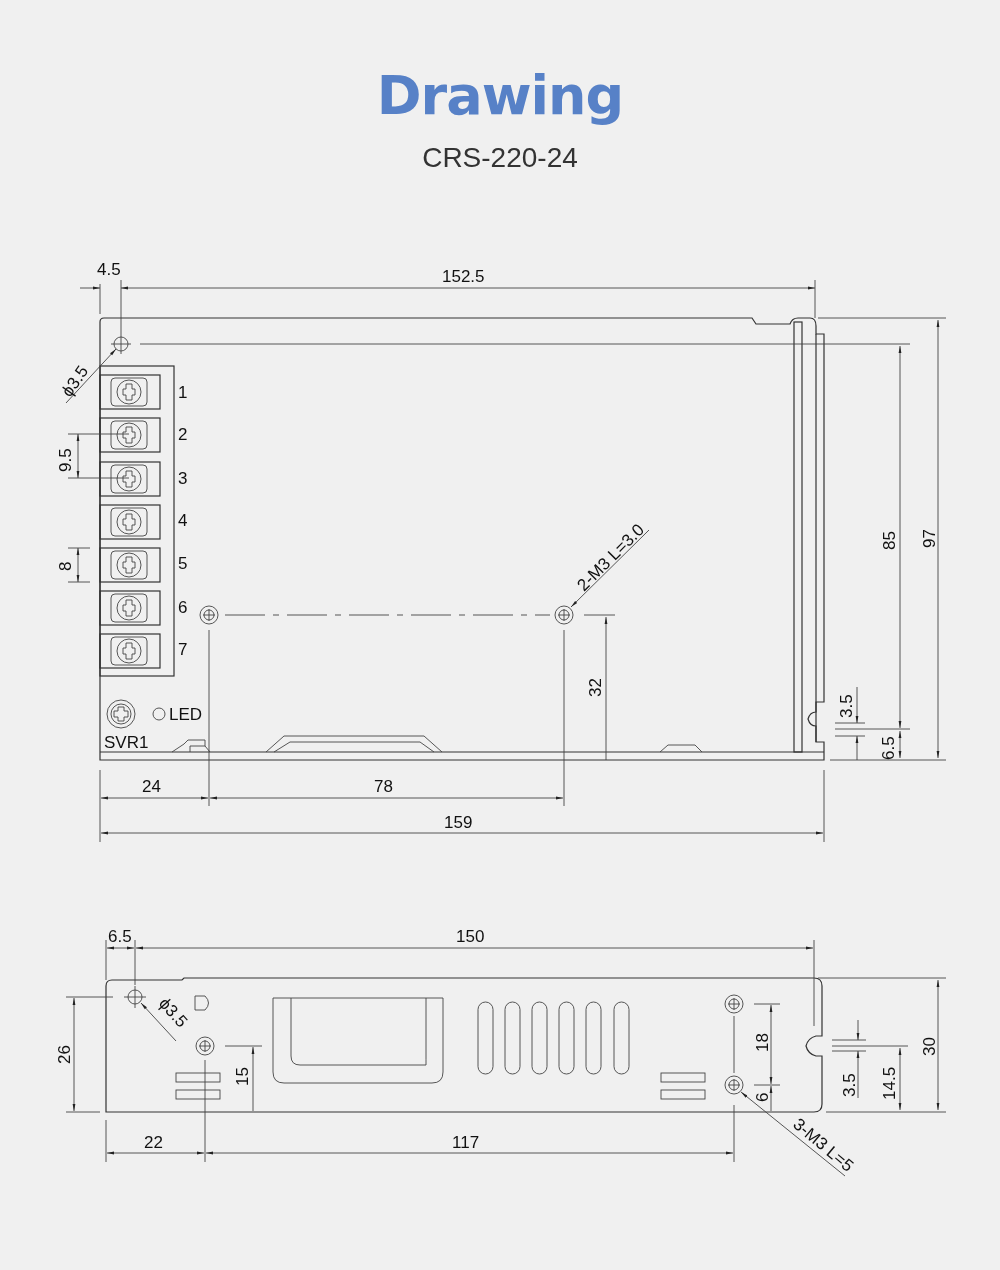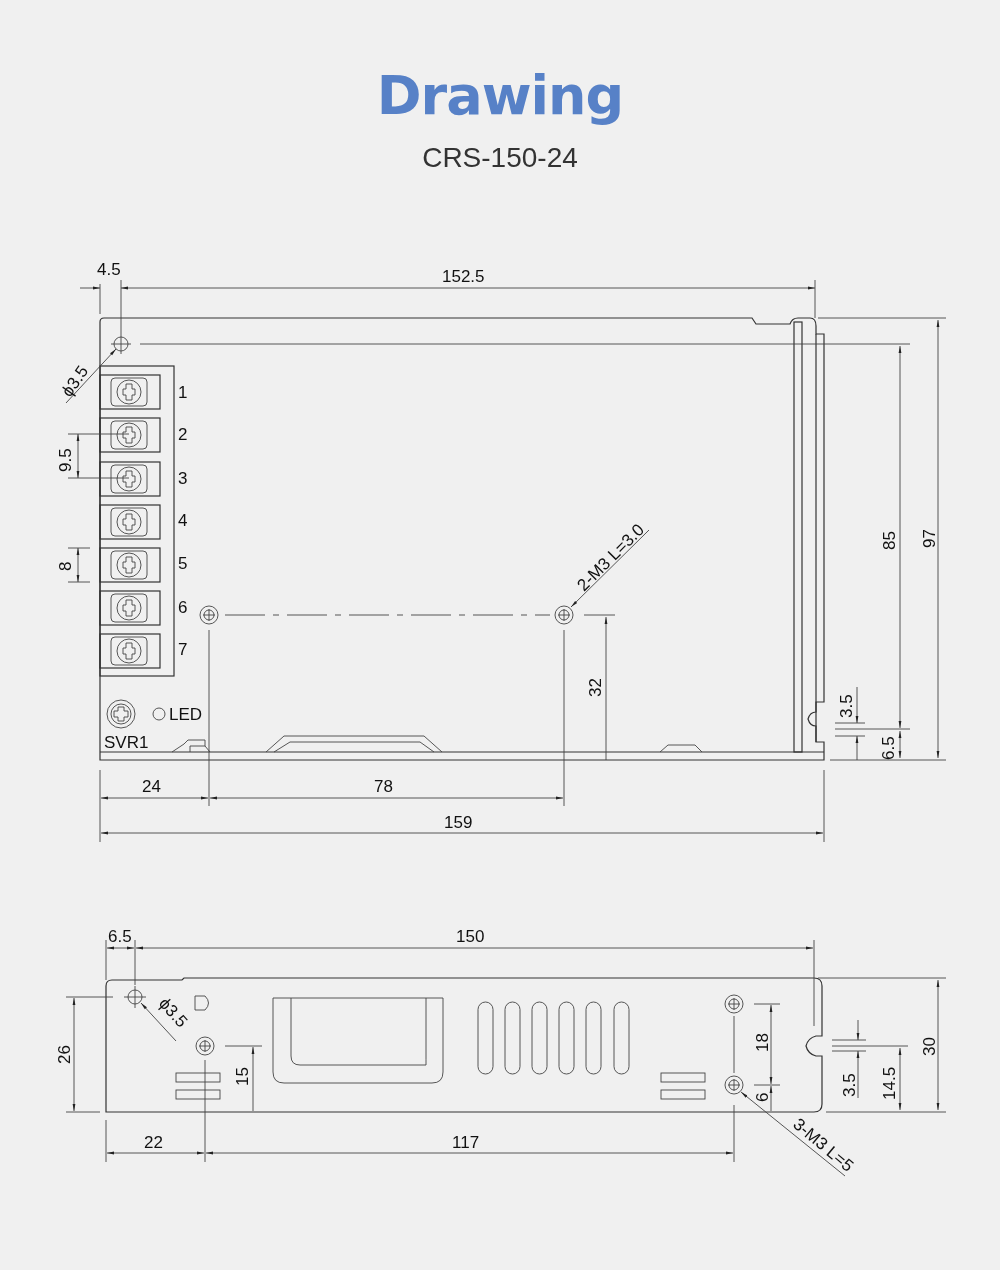--- a/index.html
+++ b/index.html
@@ -9,21 +9,21 @@
   svg{position:absolute;left:0;top:0;}
   svg text{font-family:"Liberation Sans",sans-serif;font-size:17px;fill:#111;}
   .ln{stroke:#333;stroke-width:1.2;fill:none;}
   .thin{stroke:#444;stroke-width:0.9;fill:none;}
   .dash{stroke:#555;stroke-width:1;fill:none;stroke-dasharray:40 8 6 8;}
 </style>
 </head>
 <body>
 
 <div class="title">Drawing</div>
-<div class="subtitle">CRS-150-24</div>
+<div class="subtitle">CRS-220-24</div>
 
 <svg width="1000" height="1270" viewBox="0 0 1000 1270">
   <defs>
     <marker id="ar" viewBox="0 0 10 10" refX="10" refY="5" markerWidth="8" markerHeight="8" orient="auto-start-reverse">
       <path d="M0,3 L10,5 L0,7 z" fill="#222"></path>
     </marker>
   </defs>
 
   <g>
 

